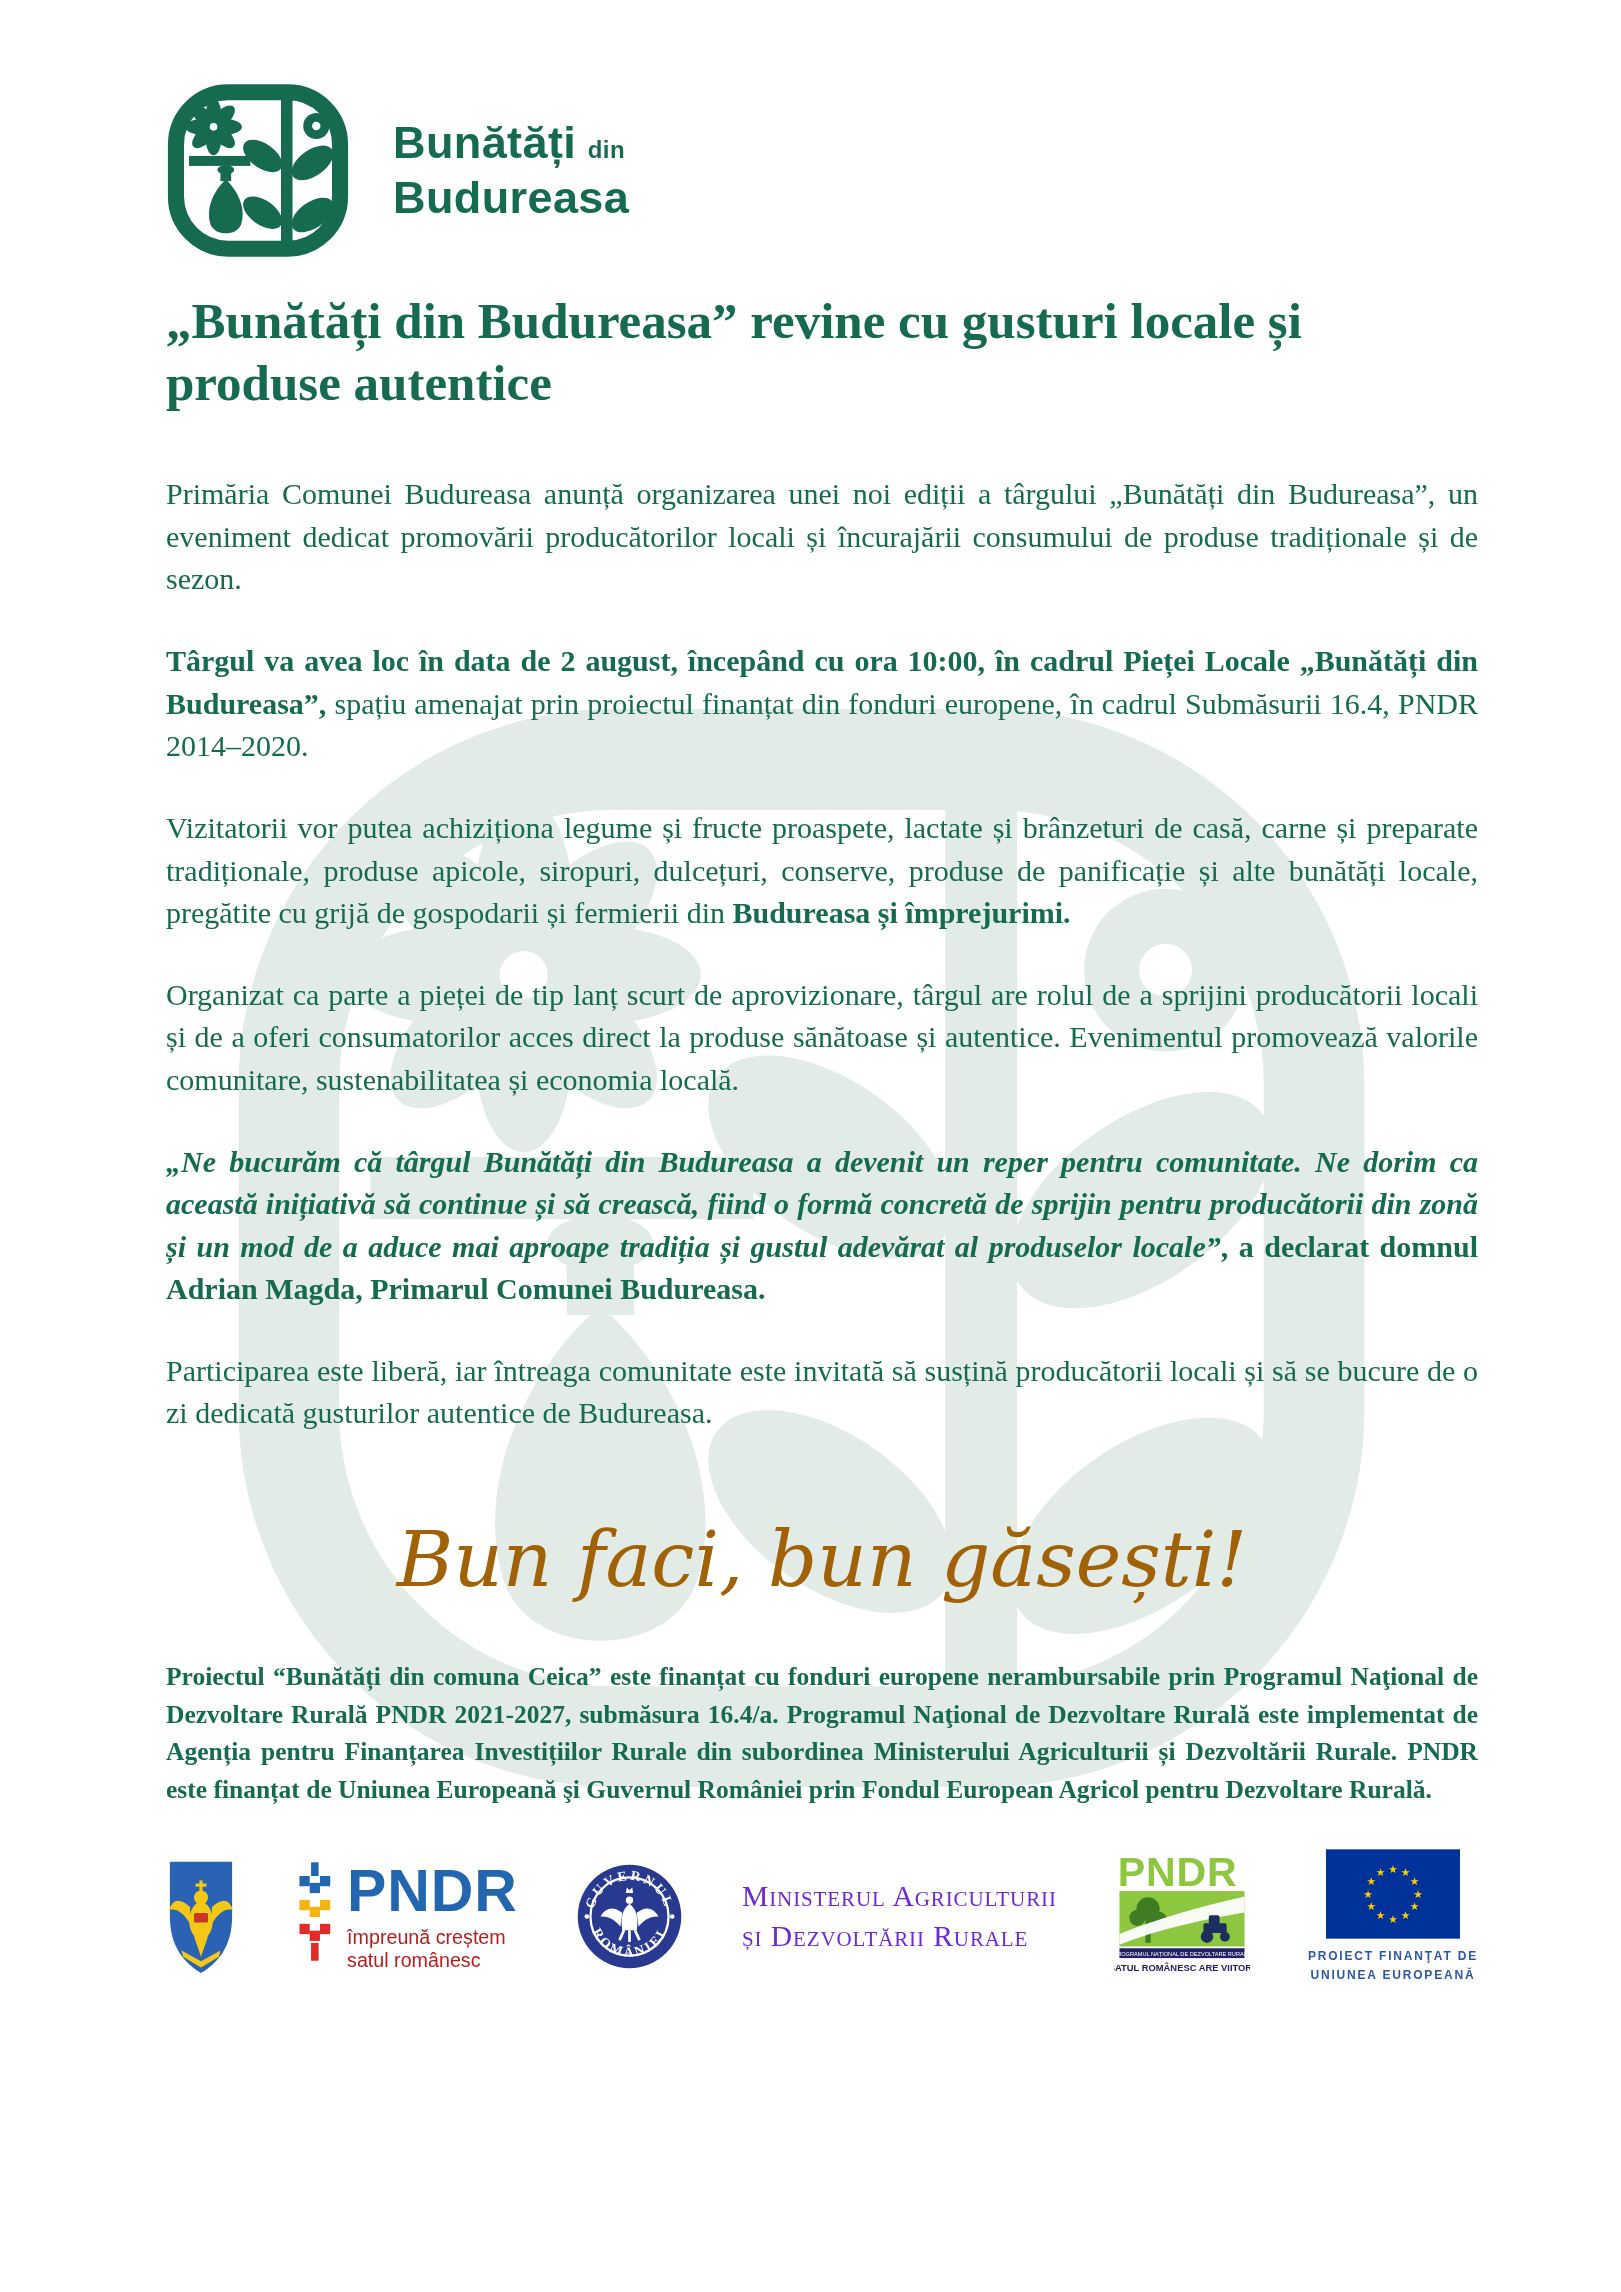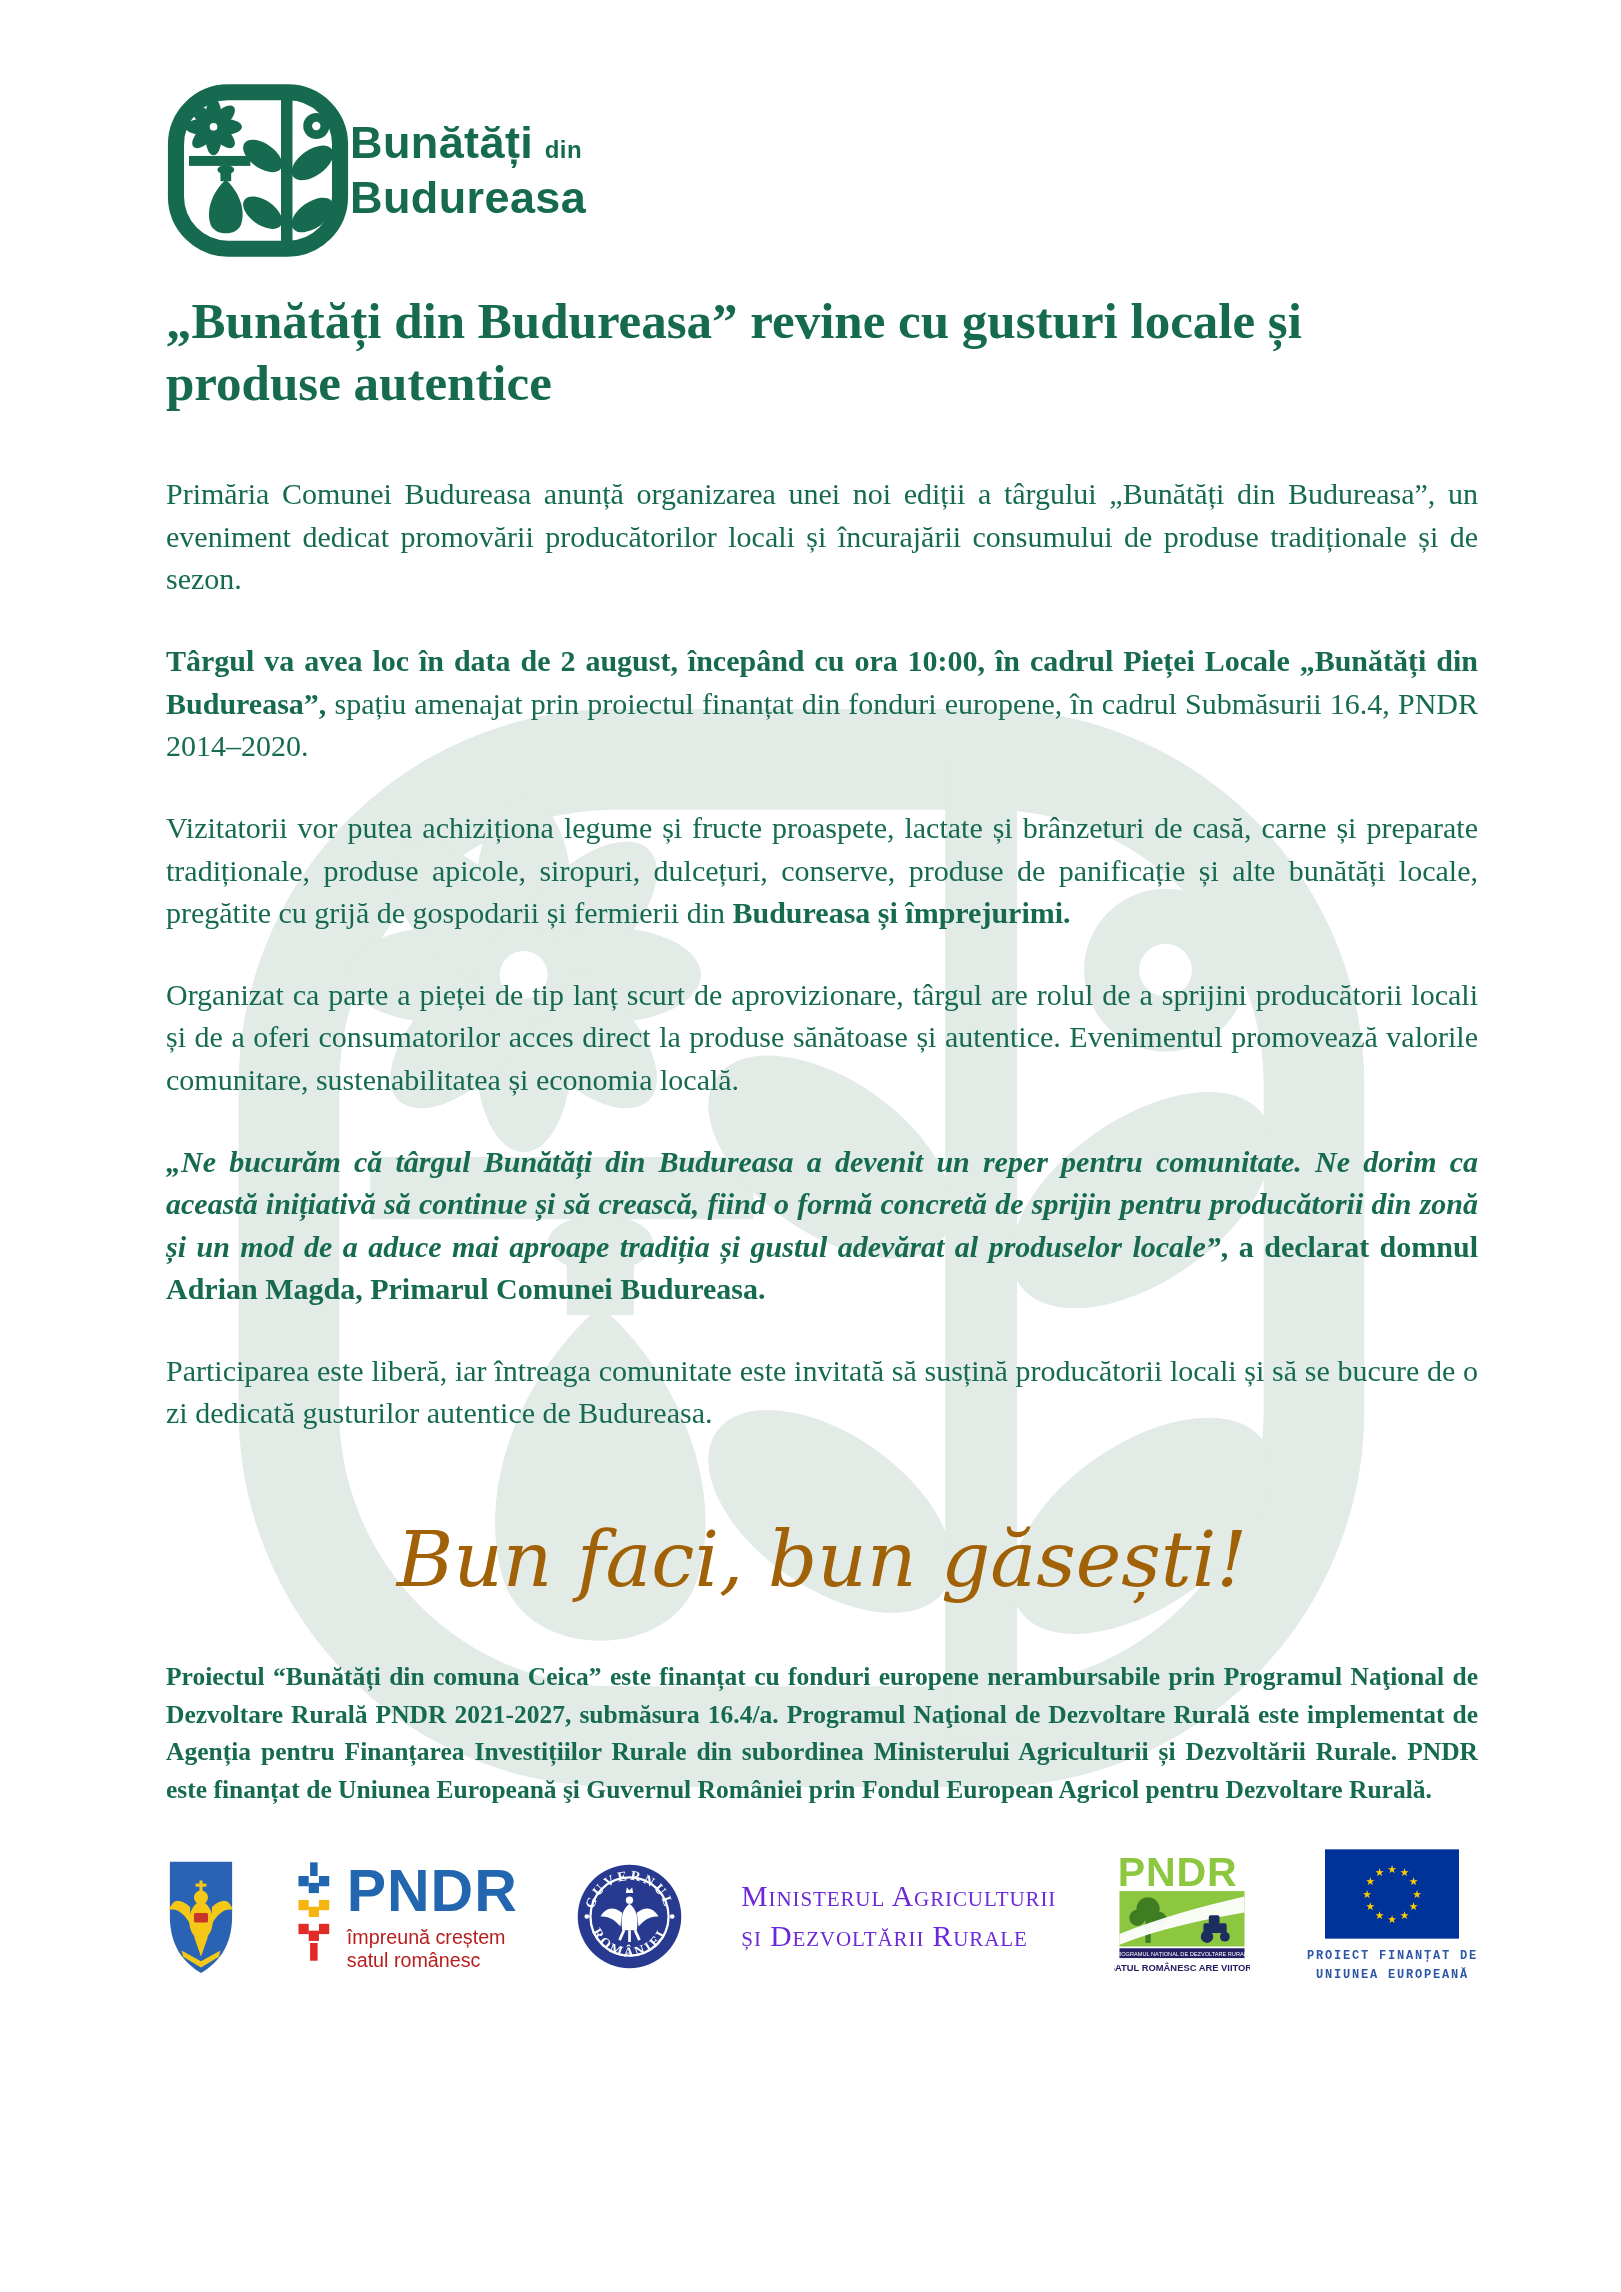--- a/index.html
+++ b/index.html
@@ -15,21 +15,21 @@
   
   .watermark {
     position:absolute; left:226px; top:697px;
     width:1151px; height:1102px;
     color:#e2ebe6; z-index:1;
   }
   
   .content { position:relative; z-index:2; padding:0 143px 0 166px; }
 
   
-  .brand { display:flex; align-items:center; padding-top:82px; }
+  .brand { display:flex; align-items:center; gap:43px; padding-top:82px; }
   .brand-mark { width:184px; height:177px; color:#156a50; flex:0 0 auto; }
   .brand-text {
     font-family:"Liberation Sans", sans-serif;
     font-weight:bold; font-size:45px; line-height:48px;
     color:#156a50; letter-spacing:0.4px;
   }
   .brand-line1 { display:flex; align-items:baseline; gap:11.6px; }
   .brand-din { font-size:24px; font-weight:bold; }
 
   h1.title {
@@ -78,21 +78,21 @@
   .guvern-svg { width:109px; height:109px; }
   .ministry {
     font-family:"Liberation Serif", serif;
     font-variant:small-caps;
     font-size:29.6px; line-height:1.35; color:#6d28d9; letter-spacing:0.9px;
   }
   .pndr-svg { width:136px; height:134px; }
   .eu { display:flex; flex-direction:column; align-items:center; }
   .eu-flag { width:134px; height:90px; }
   .eu-caption {
-    font-family:Liberation Mono, monospace;
+    font-family:Liberation Sans, sans-serif;
     font-weight:bold; font-size:12px; line-height:1.55;
     color:#2c57a5; letter-spacing:1.8px; margin-top:8px; text-align:center;
     white-space:nowrap;
   }
 </style>
 </head>
 <body>
 
 <svg width="0" height="0" style="position:absolute">
   <defs>

